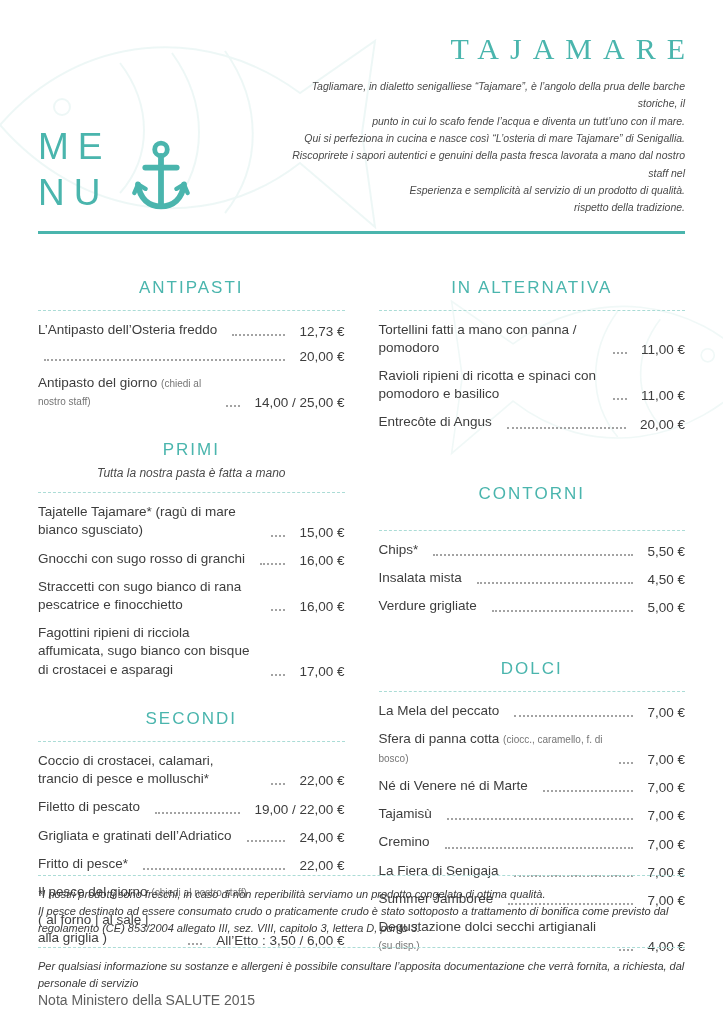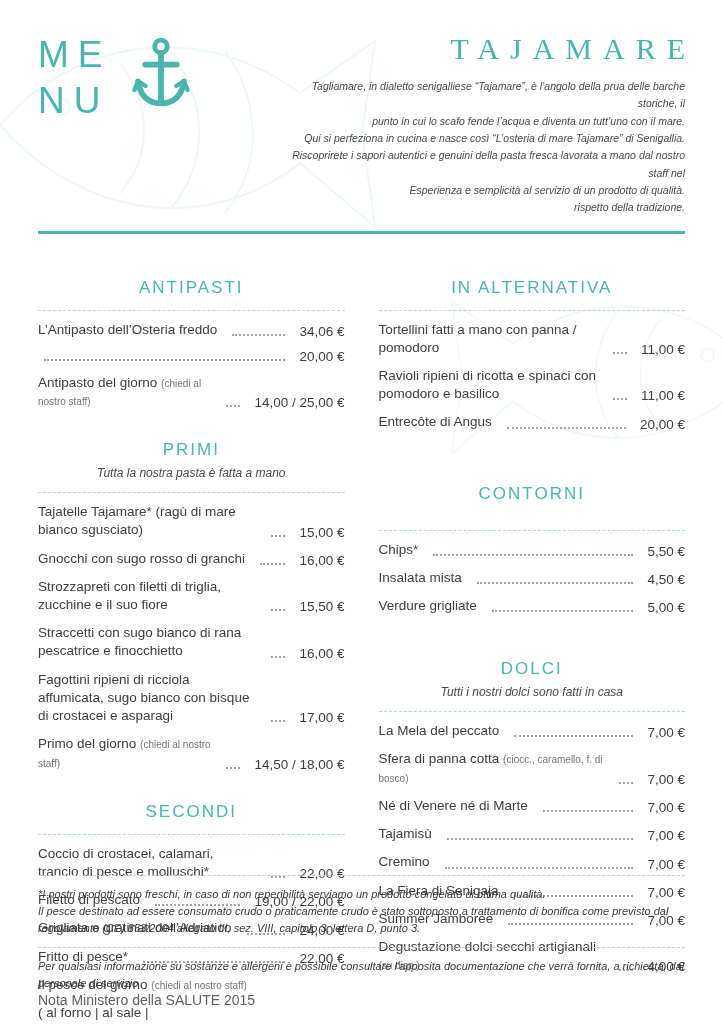--- a/index.html
+++ b/index.html
@@ -17,21 +17,21 @@
     position:relative;
     overflow:hidden;
   }
   .watermark{position:absolute;z-index:0;pointer-events:none;opacity:.55;}
   .wm1{left:-30px;top:-25px;}
   .wm2{right:-60px;top:240px;transform:scaleX(-1);}
   .page{position:relative;z-index:1;padding:32px 38px 0;height:100%;}
 
   
   .header{display:flex;}
-  .logo-wrap{display:flex;align-items:flex-start;gap:20px;width:240px;}
+  .logo-wrap{display:flex;align-items:flex-end;gap:20px;width:240px;}
   .logo{font-size:37px;color:var(--accent);letter-spacing:9px;line-height:1.25;font-weight:400;}
   .anchor{color:var(--accent);margin-top:4px;}
   .head-right{flex:1;text-align:right;}
   .brand{font-family:"Liberation Serif", serif;font-size:30px;color:var(--accent);letter-spacing:11px;margin-right:-11px;font-weight:400;}
   .intro{margin-top:12px;font-style:italic;font-size:10.5px;color:#4a4a4a;line-height:1.65;}
   .top-rule{border:none;border-top:3px solid var(--accent);margin-top:14px;}
 
   
   .columns{display:flex;gap:34px;margin-top:28px;}
   .col{flex:1;min-width:0;}
@@ -110,21 +110,21 @@
   <main class="columns">
 
     <div class="col col-left">
 
       <section class="menu-section">
         <h2 class="sec-title">ANTIPASTI</h2>
         <div class="sec-rule"></div>
         <div class="item">
           <span class="item-name">L’Antipasto dell’Osteria freddo</span>
           <span class="leader"></span>
-          <span class="price">34,06 €</span>
+          <span class="price">12,73 €</span>
         </div>
         <div class="item">
           <span class="leader"></span>
           <span class="price">20,00 €</span>
         </div>
         <div class="item">
           <span class="item-name"><span>Antipasto del giorno</span> <span class="note">(chiedi al nostro staff)</span></span>
           <span class="leader"></span>
           <span class="price">14,00 / 25,00 €</span>
         </div>
@@ -138,38 +138,28 @@
           <span class="item-name">Tajatelle Tajamare* (ragù di mare bianco sgusciato)</span>
           <span class="leader"></span>
           <span class="price">15,00 €</span>
         </div>
         <div class="item">
           <span class="item-name">Gnocchi con sugo rosso di granchi</span>
           <span class="leader"></span>
           <span class="price">16,00 €</span>
         </div>
         <div class="item">
-          <span class="item-name">Strozzapreti con filetti di triglia, zucchine e il suo fiore</span>
-          <span class="leader"></span>
-          <span class="price">15,50 €</span>
-        </div>
-        <div class="item">
           <span class="item-name">Straccetti con sugo bianco di rana pescatrice e finocchietto</span>
           <span class="leader"></span>
           <span class="price">16,00 €</span>
         </div>
         <div class="item">
           <span class="item-name">Fagottini ripieni di ricciola affumicata, sugo bianco con bisque di crostacei e asparagi</span>
           <span class="leader"></span>
           <span class="price">17,00 €</span>
-        </div>
-        <div class="item">
-          <span class="item-name"><span>Primo del giorno</span> <span class="note">(chiedi al nostro staff)</span></span>
-          <span class="leader"></span>
-          <span class="price">14,50 / 18,00 €</span>
         </div>
       </section>
 
       <section class="menu-section">
         <h2 class="sec-title">SECONDI</h2>
         <div class="sec-rule"></div>
         <div class="item">
           <span class="item-name">Coccio di crostacei, calamari, trancio di pesce e molluschi*</span>
           <span class="leader"></span>
           <span class="price">22,00 €</span>
@@ -239,21 +229,20 @@
         </div>
         <div class="item">
           <span class="item-name">Verdure grigliate</span>
           <span class="leader"></span>
           <span class="price">5,00 €</span>
         </div>
       </section>
 
       <section class="menu-section" style="margin-top:40px;">
         <h2 class="sec-title">DOLCI</h2>
-        <div class="sec-sub">Tutti i nostri dolci sono fatti in casa</div>
         <div class="sec-rule"></div>
         <div class="item">
           <span class="item-name">La Mela del peccato</span>
           <span class="leader"></span>
           <span class="price">7,00 €</span>
         </div>
         <div class="item">
           <span class="item-name"><span>Sfera di panna cotta</span> <span class="note">(ciocc., caramello, f. di bosco)</span></span>
           <span class="leader"></span>
           <span class="price">7,00 €</span>

